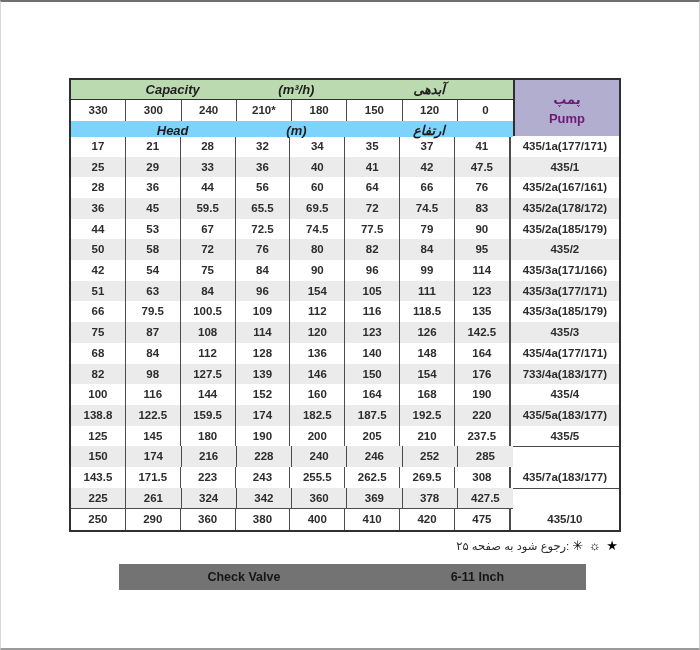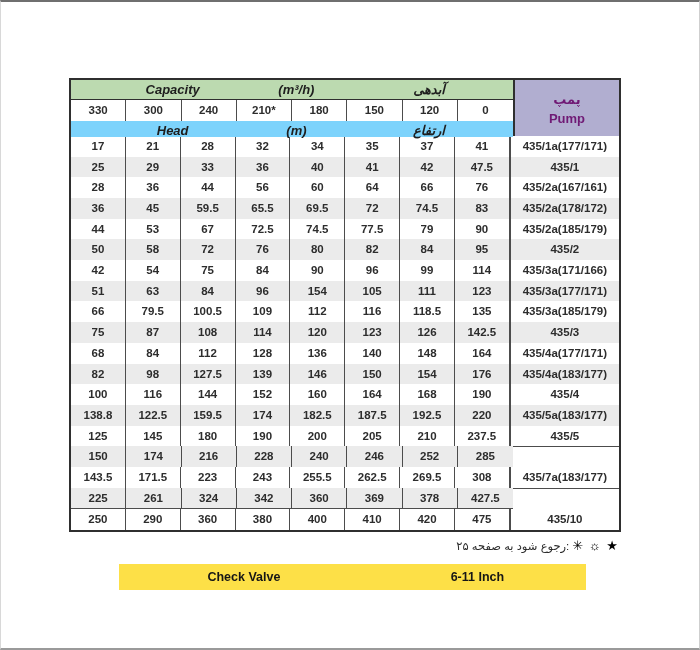--- a/index.html
+++ b/index.html
@@ -64,21 +64,21 @@
   .footnote{
     position:absolute;top:536px;right:80px;
     direction:rtl;
     font-size:11.5px;color:#2c2c2c;
     display:flex;align-items:center;gap:3px;
   }
   .footnote .syms{font-size:13px;color:#000;letter-spacing:1px;}
   
   .bottom-bar{
     position:absolute;left:118px;top:562px;width:467px;height:26px;
-    background:#fde047;
+    background:#737373;
     display:flex;align-items:center;
     font-weight:bold;color:#161616;font-size:12.5px;
   }
   .bottom-bar .seg{flex:1;text-align:center;}
   .bottom-bar .seg.l{flex:1.15;}
   .bottom-bar .seg.r{direction:rtl;}
 </style>
 </head>
 <body>
 
@@ -237,21 +237,21 @@
         </div>
         <div class="trow alt">
           <div class="cell">82</div>
           <div class="cell">98</div>
           <div class="cell">127.5</div>
           <div class="cell">139</div>
           <div class="cell">146</div>
           <div class="cell">150</div>
           <div class="cell">154</div>
           <div class="cell">176</div>
-          <div class="cell pump">435/4a(183/177)</div>
+          <div class="cell pump">733/4a(183/177)</div>
         </div>
         <div class="trow">
           <div class="cell">100</div>
           <div class="cell">116</div>
           <div class="cell">144</div>
           <div class="cell">152</div>
           <div class="cell">160</div>
           <div class="cell">164</div>
           <div class="cell">168</div>
           <div class="cell">190</div>

